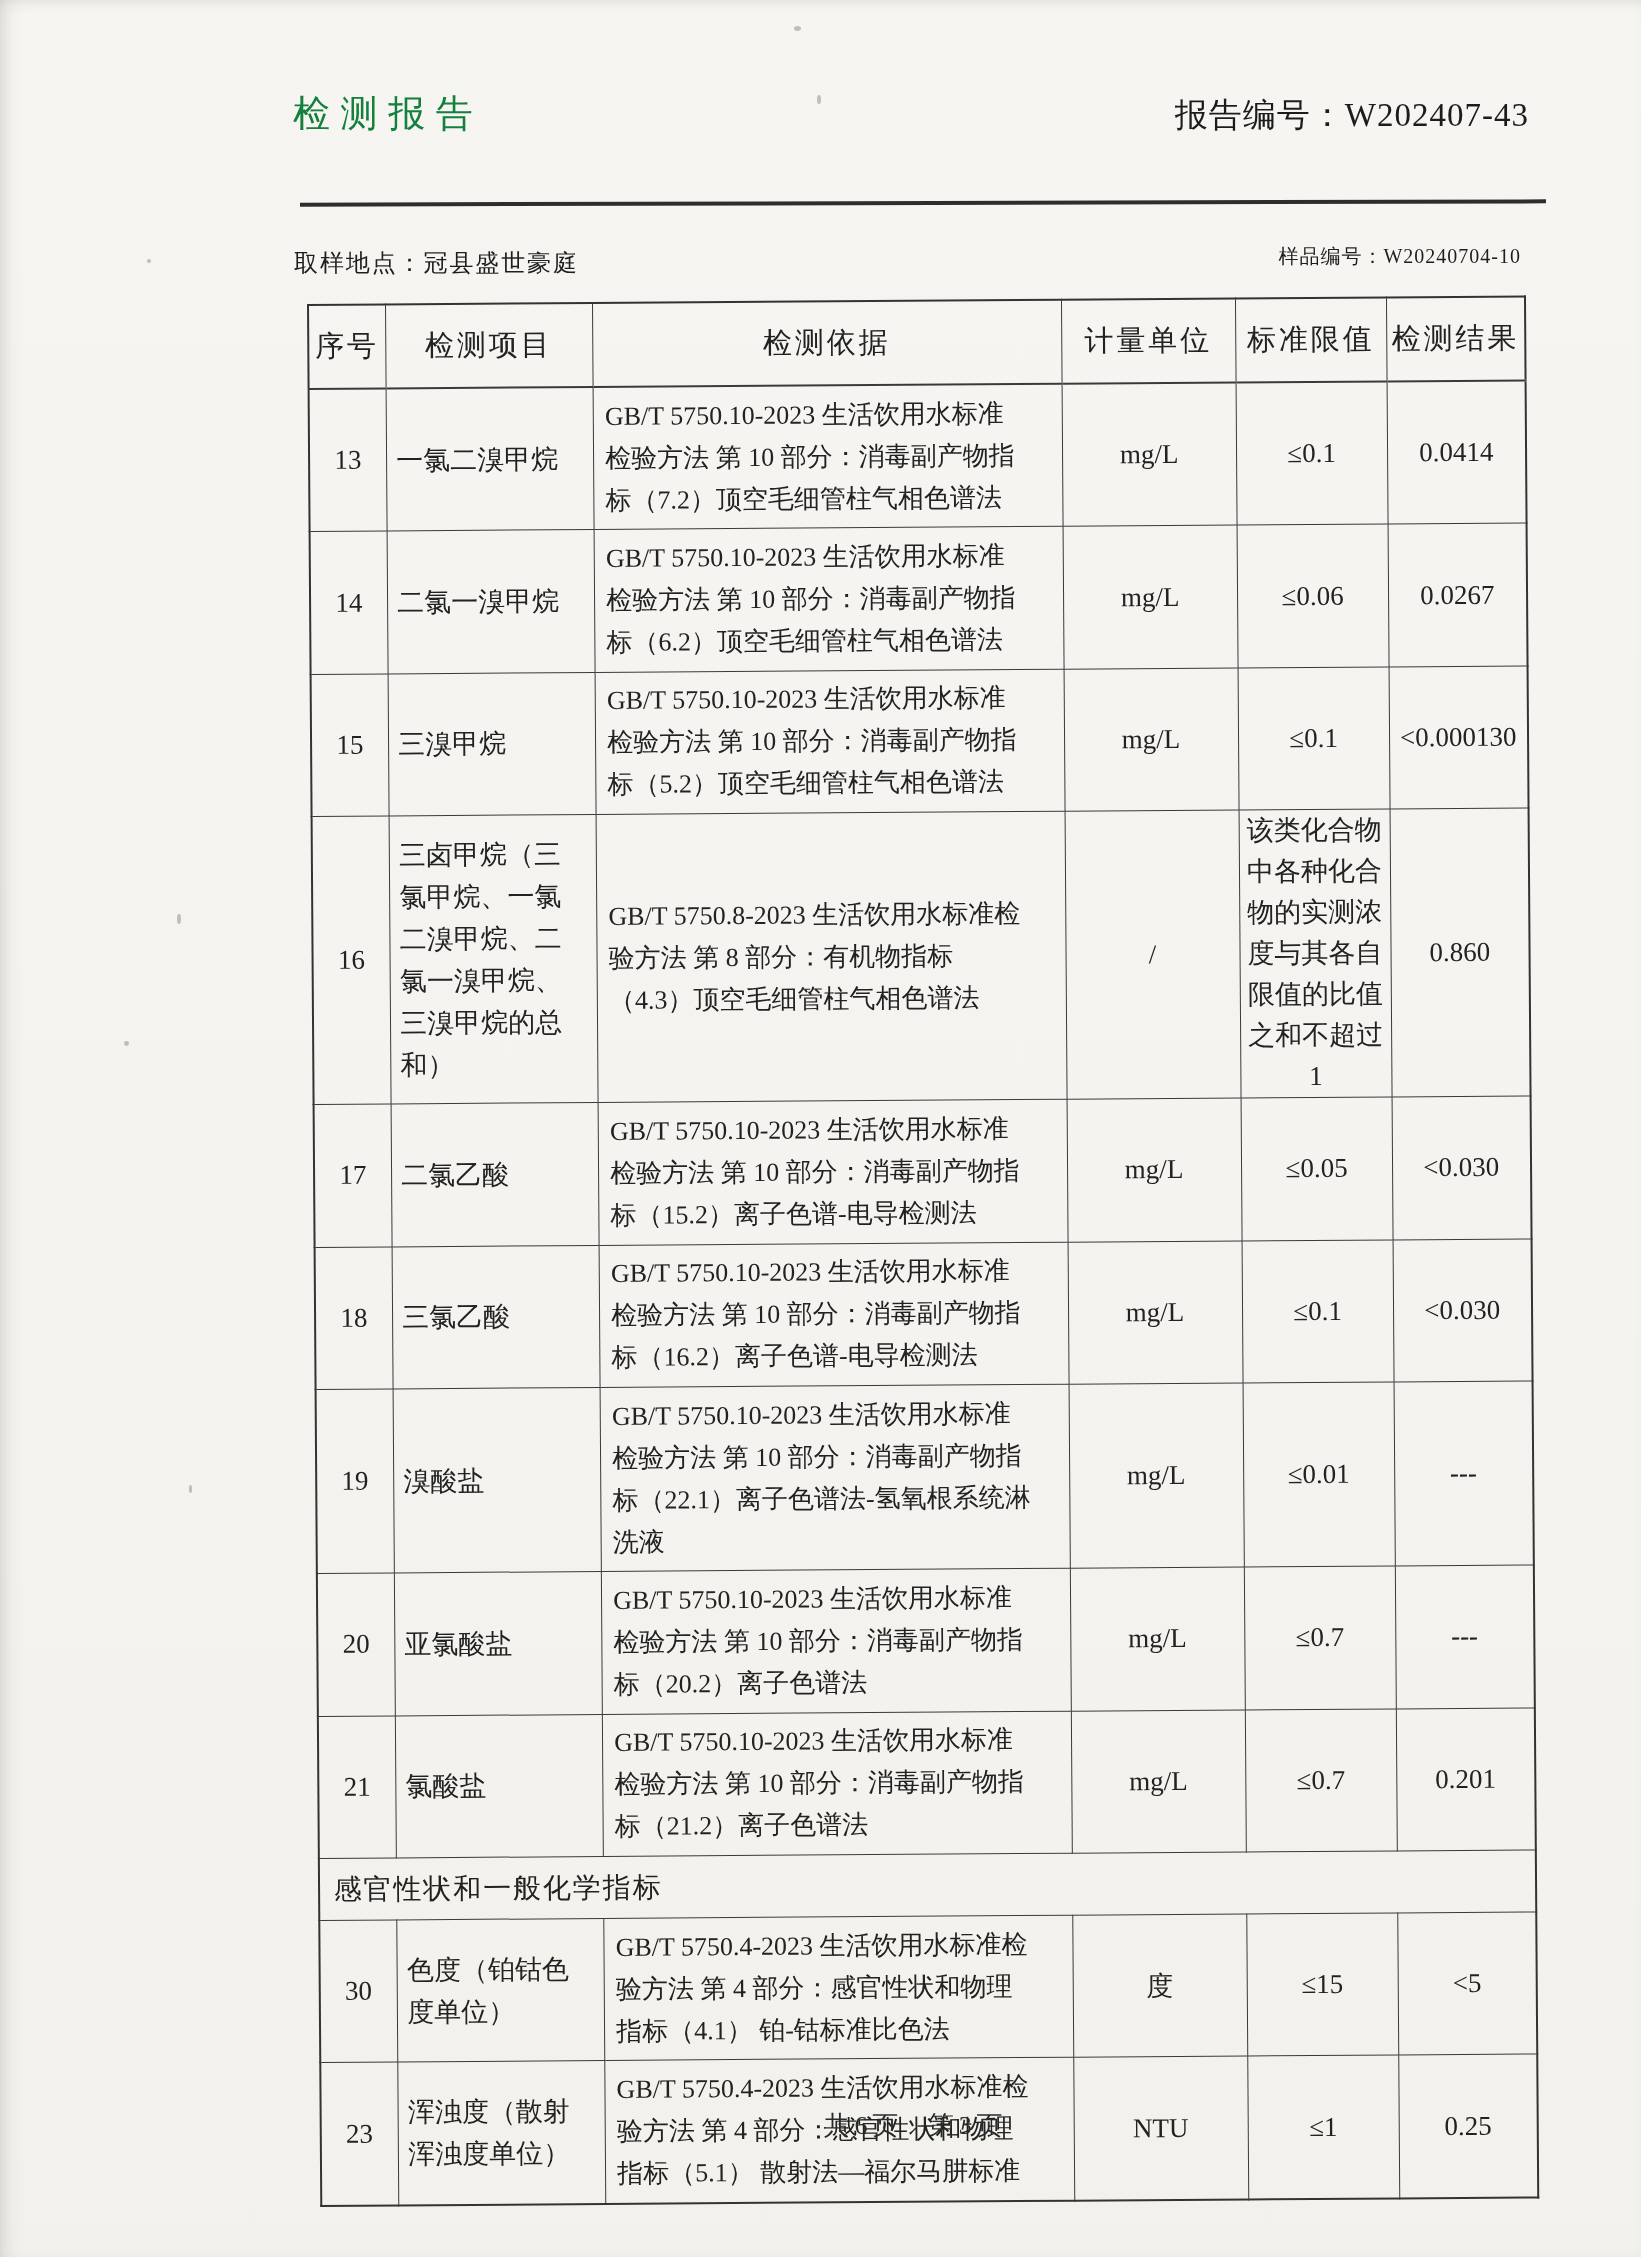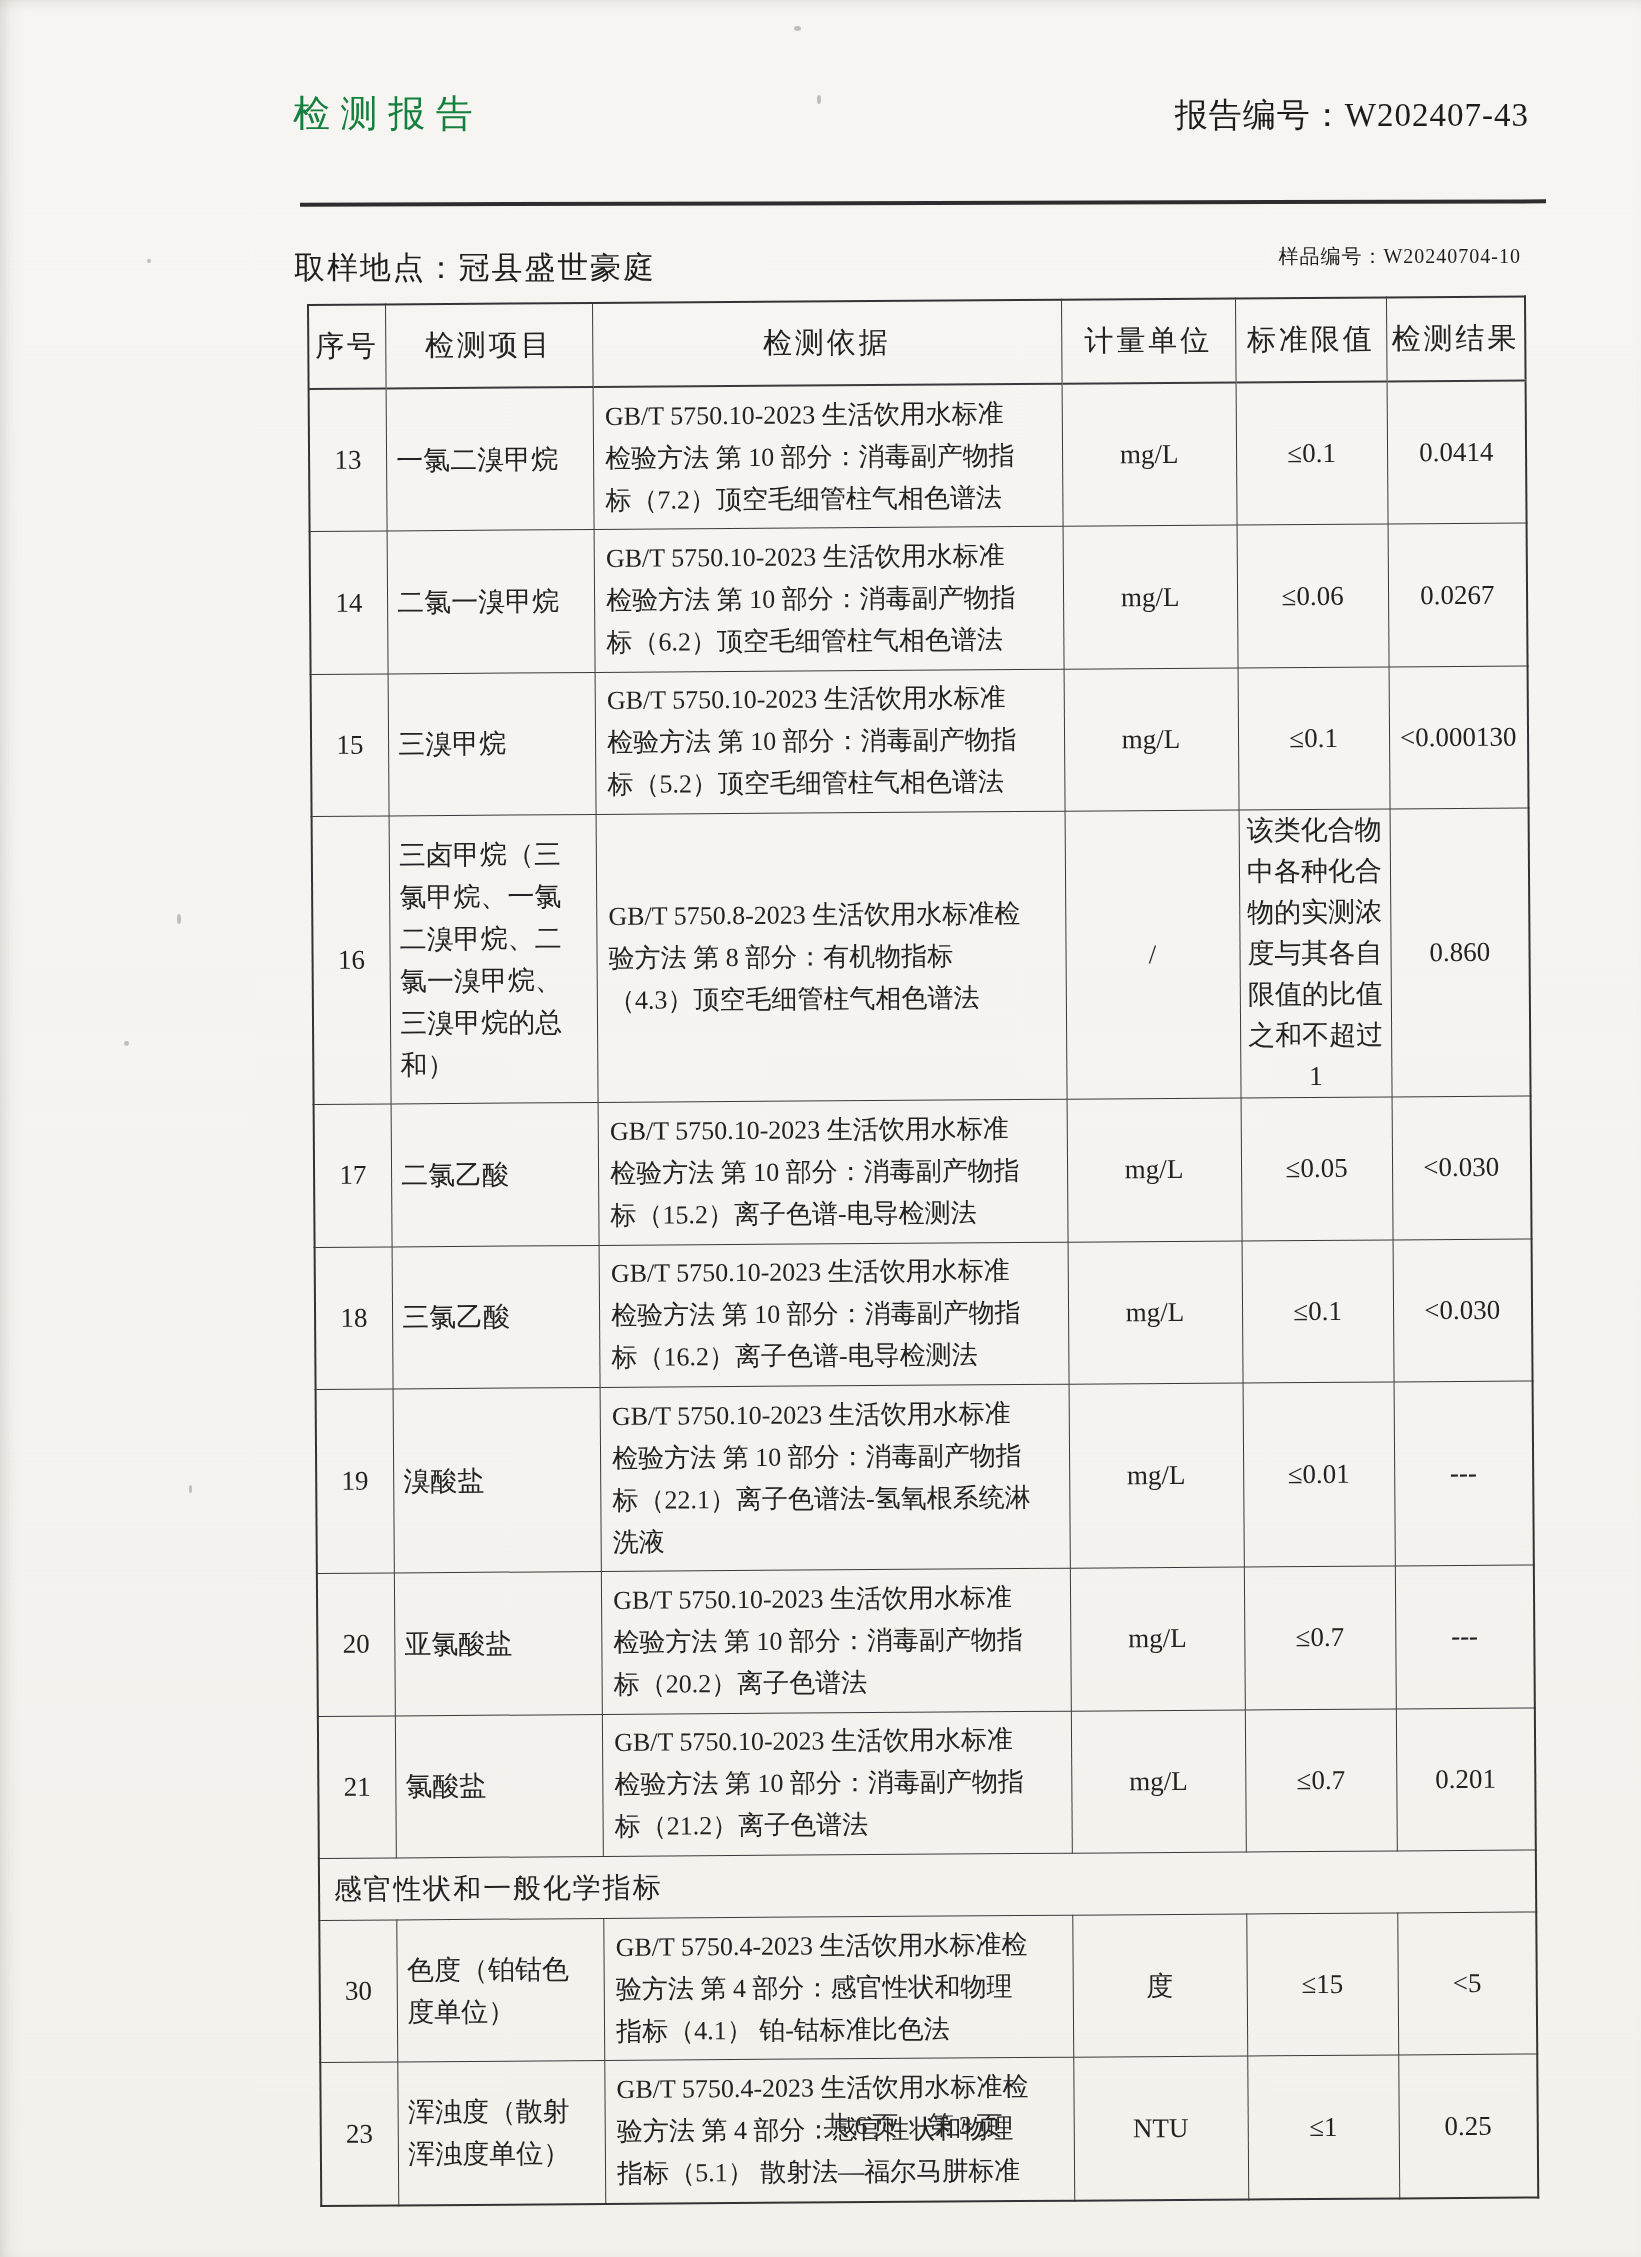--- a/index.html
+++ b/index.html
@@ -21,21 +21,21 @@
   .report-no{
     position:absolute;right:112px;top:93px;
     font-size:33px;letter-spacing:1px;color:#1c1c1c;white-space:nowrap;font-family:Liberation Serif, serif;
   }
   .rule{
     position:absolute;left:300px;top:201px;width:1246px;height:3.9px;
     background:#2d2d2d;transform:rotate(-0.15deg);
   }
   .meta-site{
     position:absolute;left:294px;top:247px;
-    font-size:31px;letter-spacing:1.9px;white-space:nowrap;
+    font-size:24px;letter-spacing:1.9px;white-space:nowrap;
   }
   .meta-sample{
     position:absolute;right:120px;top:243px;
     font-size:20px;letter-spacing:1px;white-space:nowrap;
   }
   
   .tbl-wrap{
     position:absolute;left:307px;top:304px;width:1218px;
     transform:rotate(-0.4deg);transform-origin:top left;
   }

